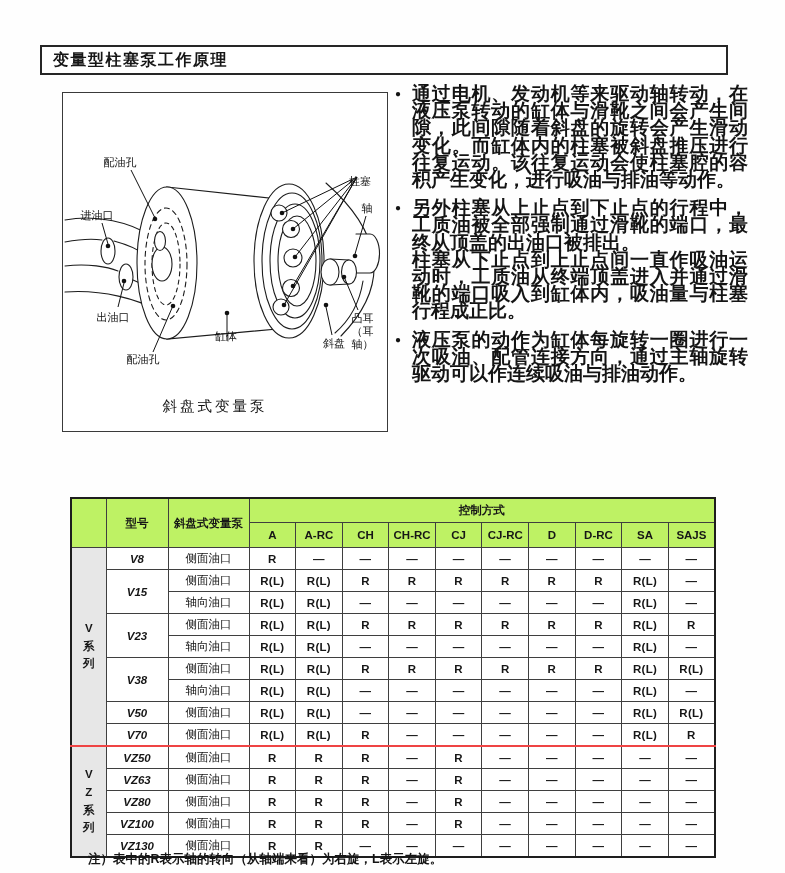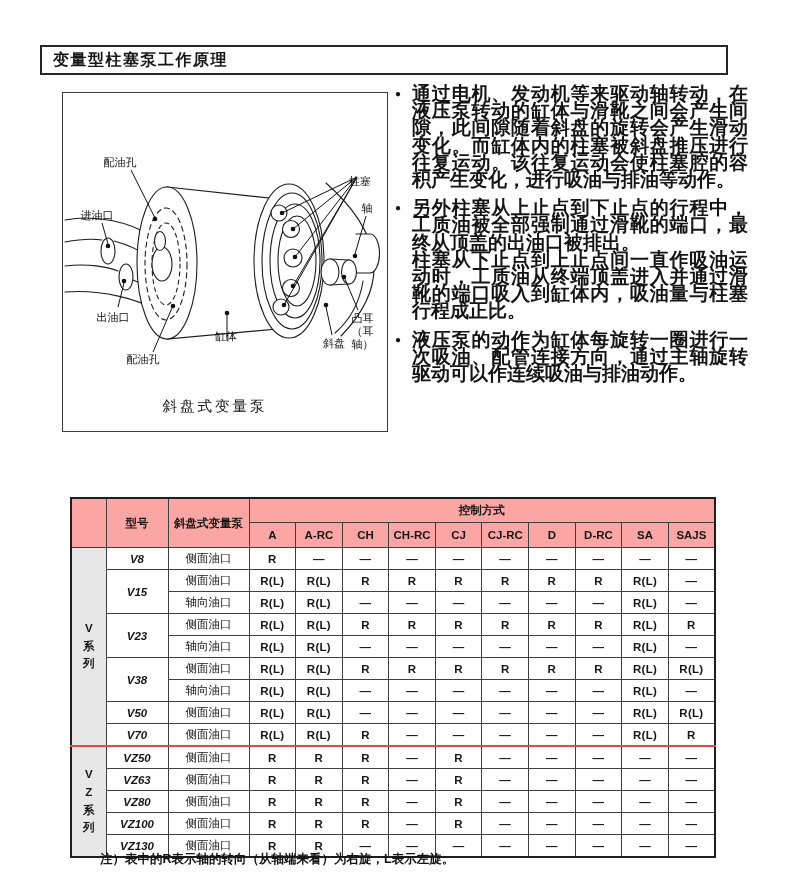--- a/index.html
+++ b/index.html
@@ -25,30 +25,30 @@
   
   .bullets{position:absolute;left:395px;top:85px;width:353px;margin:0;padding:0;list-style:none;color:#141414;}
   .bullets li{display:flex;margin:0 0 11px 0;}
   .bmark{flex:0 0 17px;font-size:10px;padding-top:3px;}
   .btext{flex:1;}
   .btext p{margin:0;font-size:19px;line-height:17.2px;font-weight:600;text-align:justify;}
   
   table.models{position:absolute;left:70px;top:497px;width:646px;border-collapse:collapse;
                table-layout:fixed;border:2px solid #1e1e1e;background:#fff;}
   .models th,.models td{border:1px solid #3f3f3f;text-align:center;vertical-align:middle;padding:0;color:#161616;}
-  .models thead th{background:#fca5a5;font-size:11.5px;font-weight:bold;}
+  .models thead th{background:#bef264;font-size:11.5px;font-weight:bold;}
   .models thead tr:first-child th{height:23px;}
   .models thead tr:last-child th{height:24px;}
   .models tbody td,.models tbody th{height:21px;font-size:11.5px;}
   .series-cell{background:#e7e7e7;font-weight:bold;font-size:11px;line-height:1.55;white-space:pre-line;}
   .model-cell{font-weight:bold;font-style:italic;}
   .piping-cell{font-size:10.5px;}
   .value-cell{font-weight:600;letter-spacing:.3px;}
   tr.group-start th,tr.group-start td{border-top:2px solid #ef4444;}
-  .note{position:absolute;left:88px;top:851px;font-size:12.5px;font-weight:600;color:#141414;margin-left:12px;}
+  .note{position:absolute;left:88px;top:851px;font-size:12.5px;font-weight:600;color:#141414;}
 </style>
 </head>
 <body>
 
 <div class="page">
 
   <div class="sec-box" id="title1">
     <span>变量型柱塞泵工作原理</span>
   </div>
 

